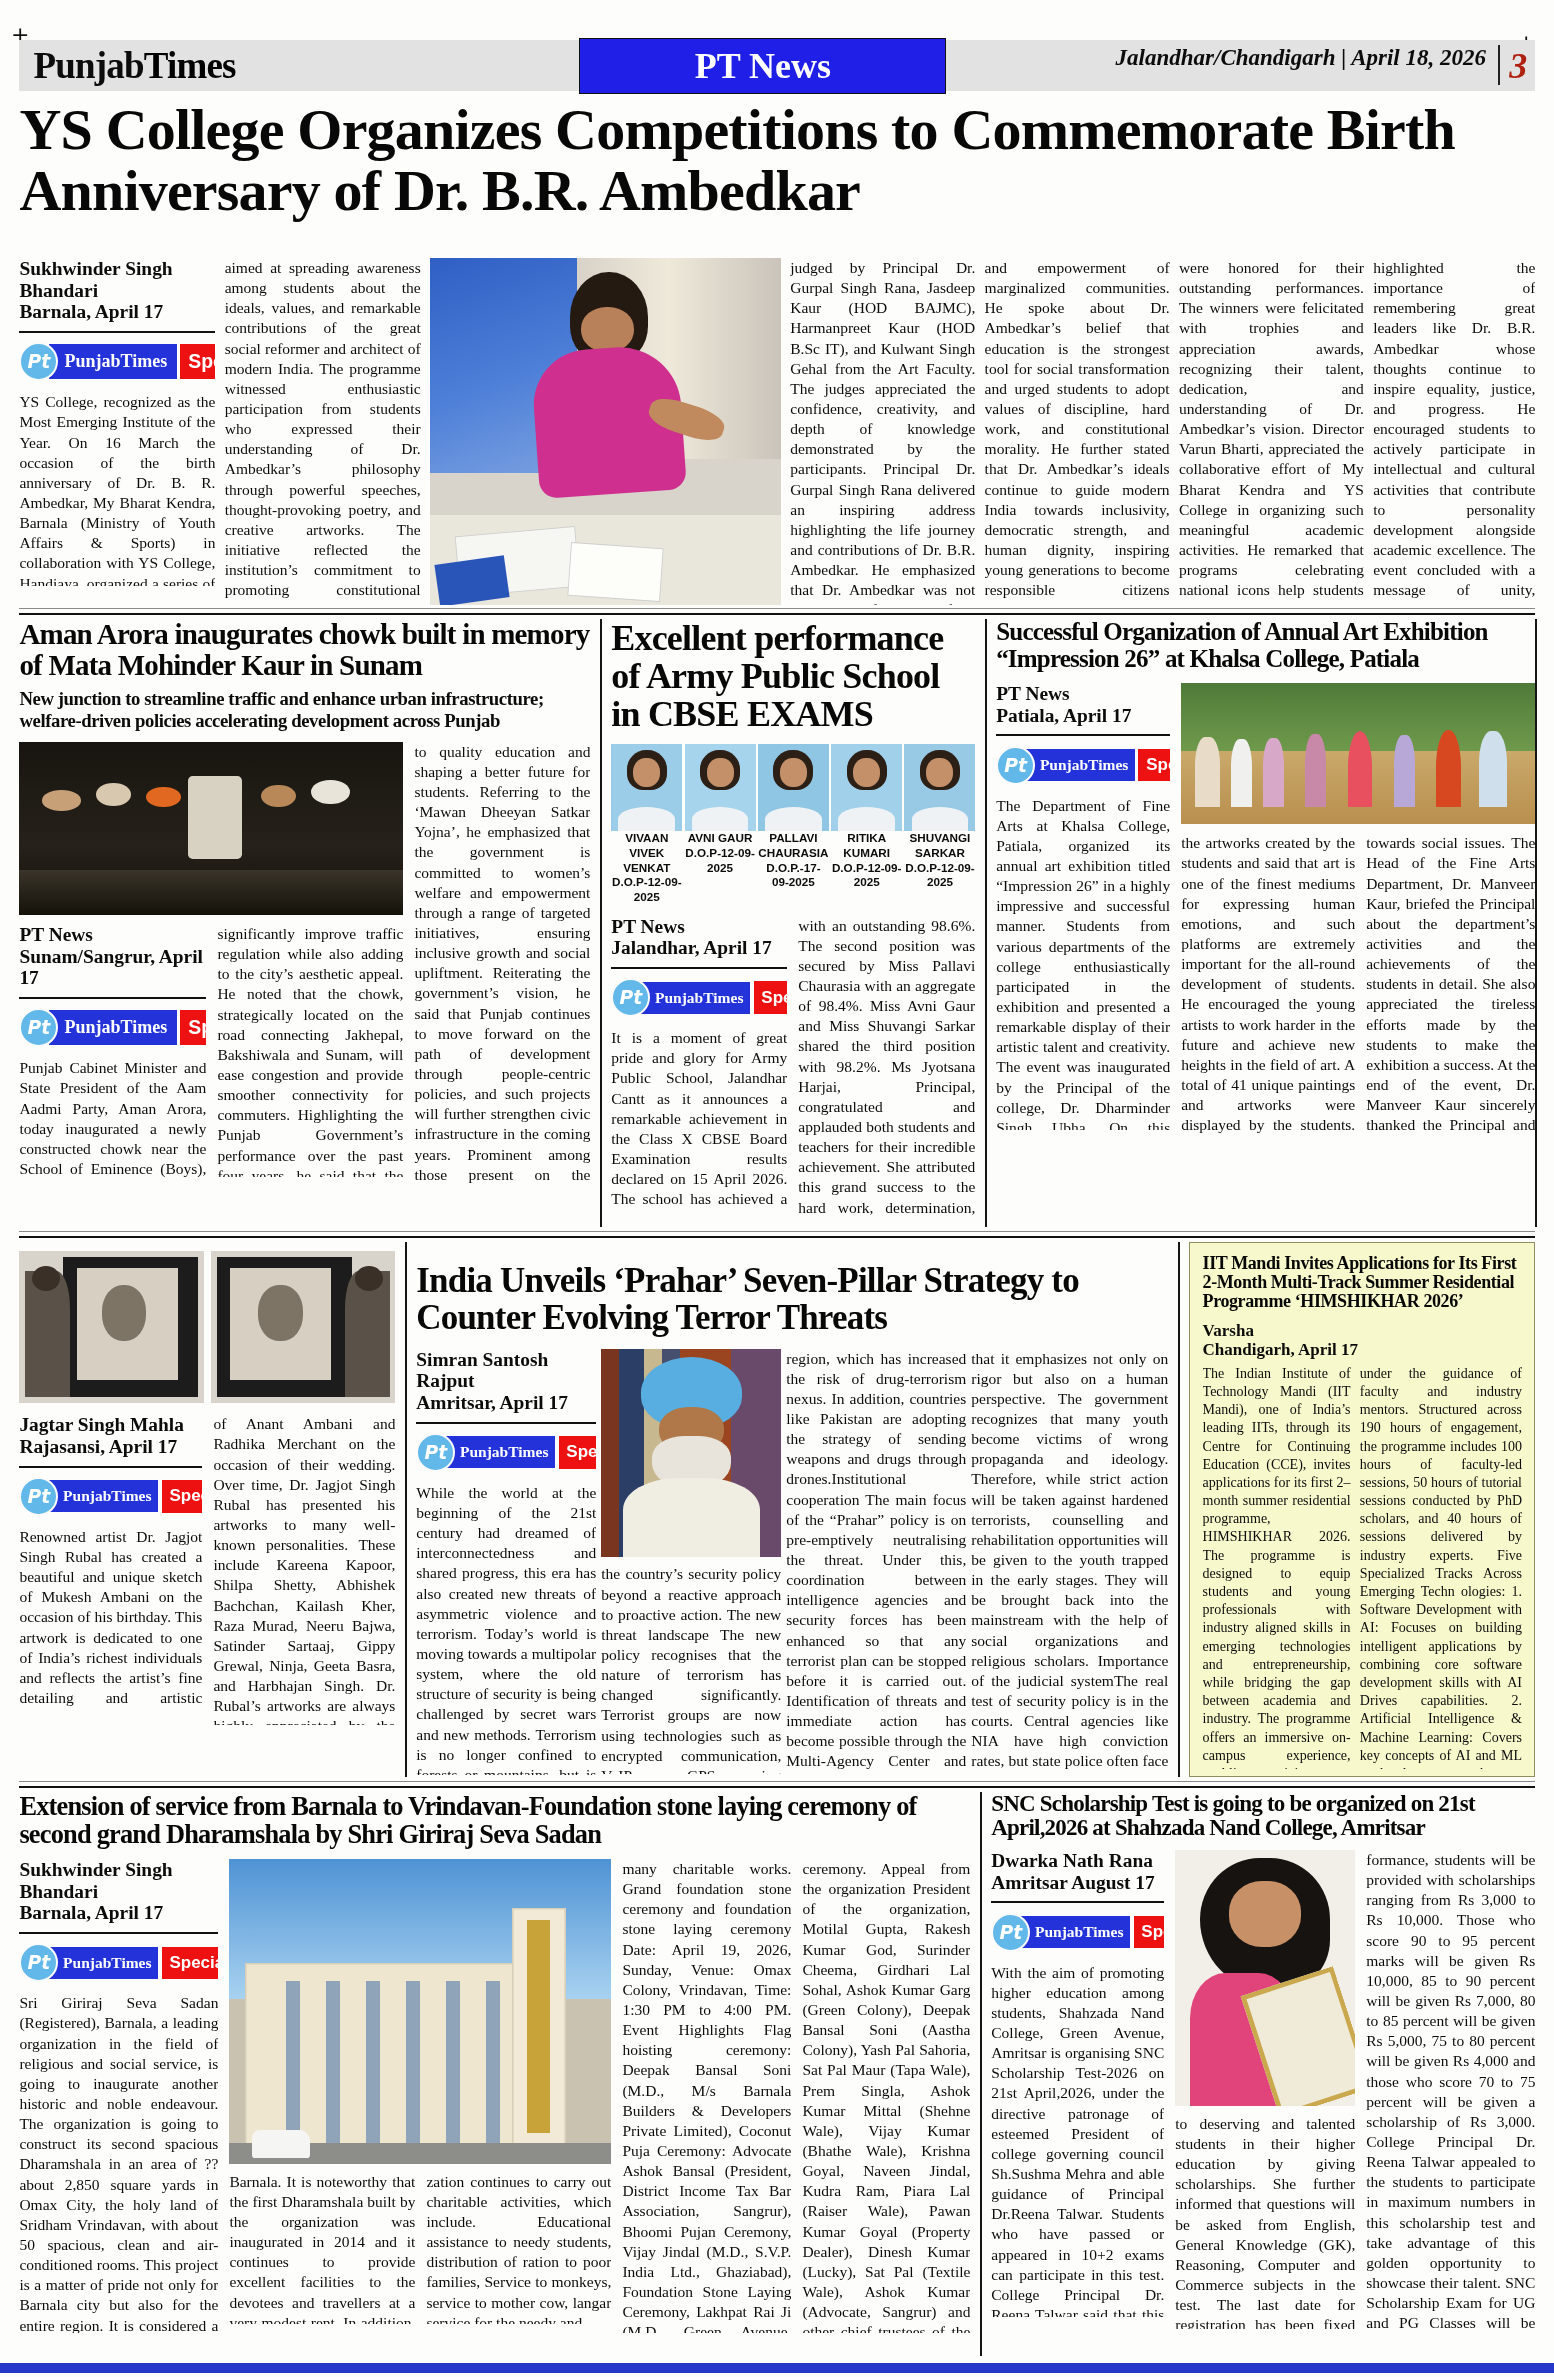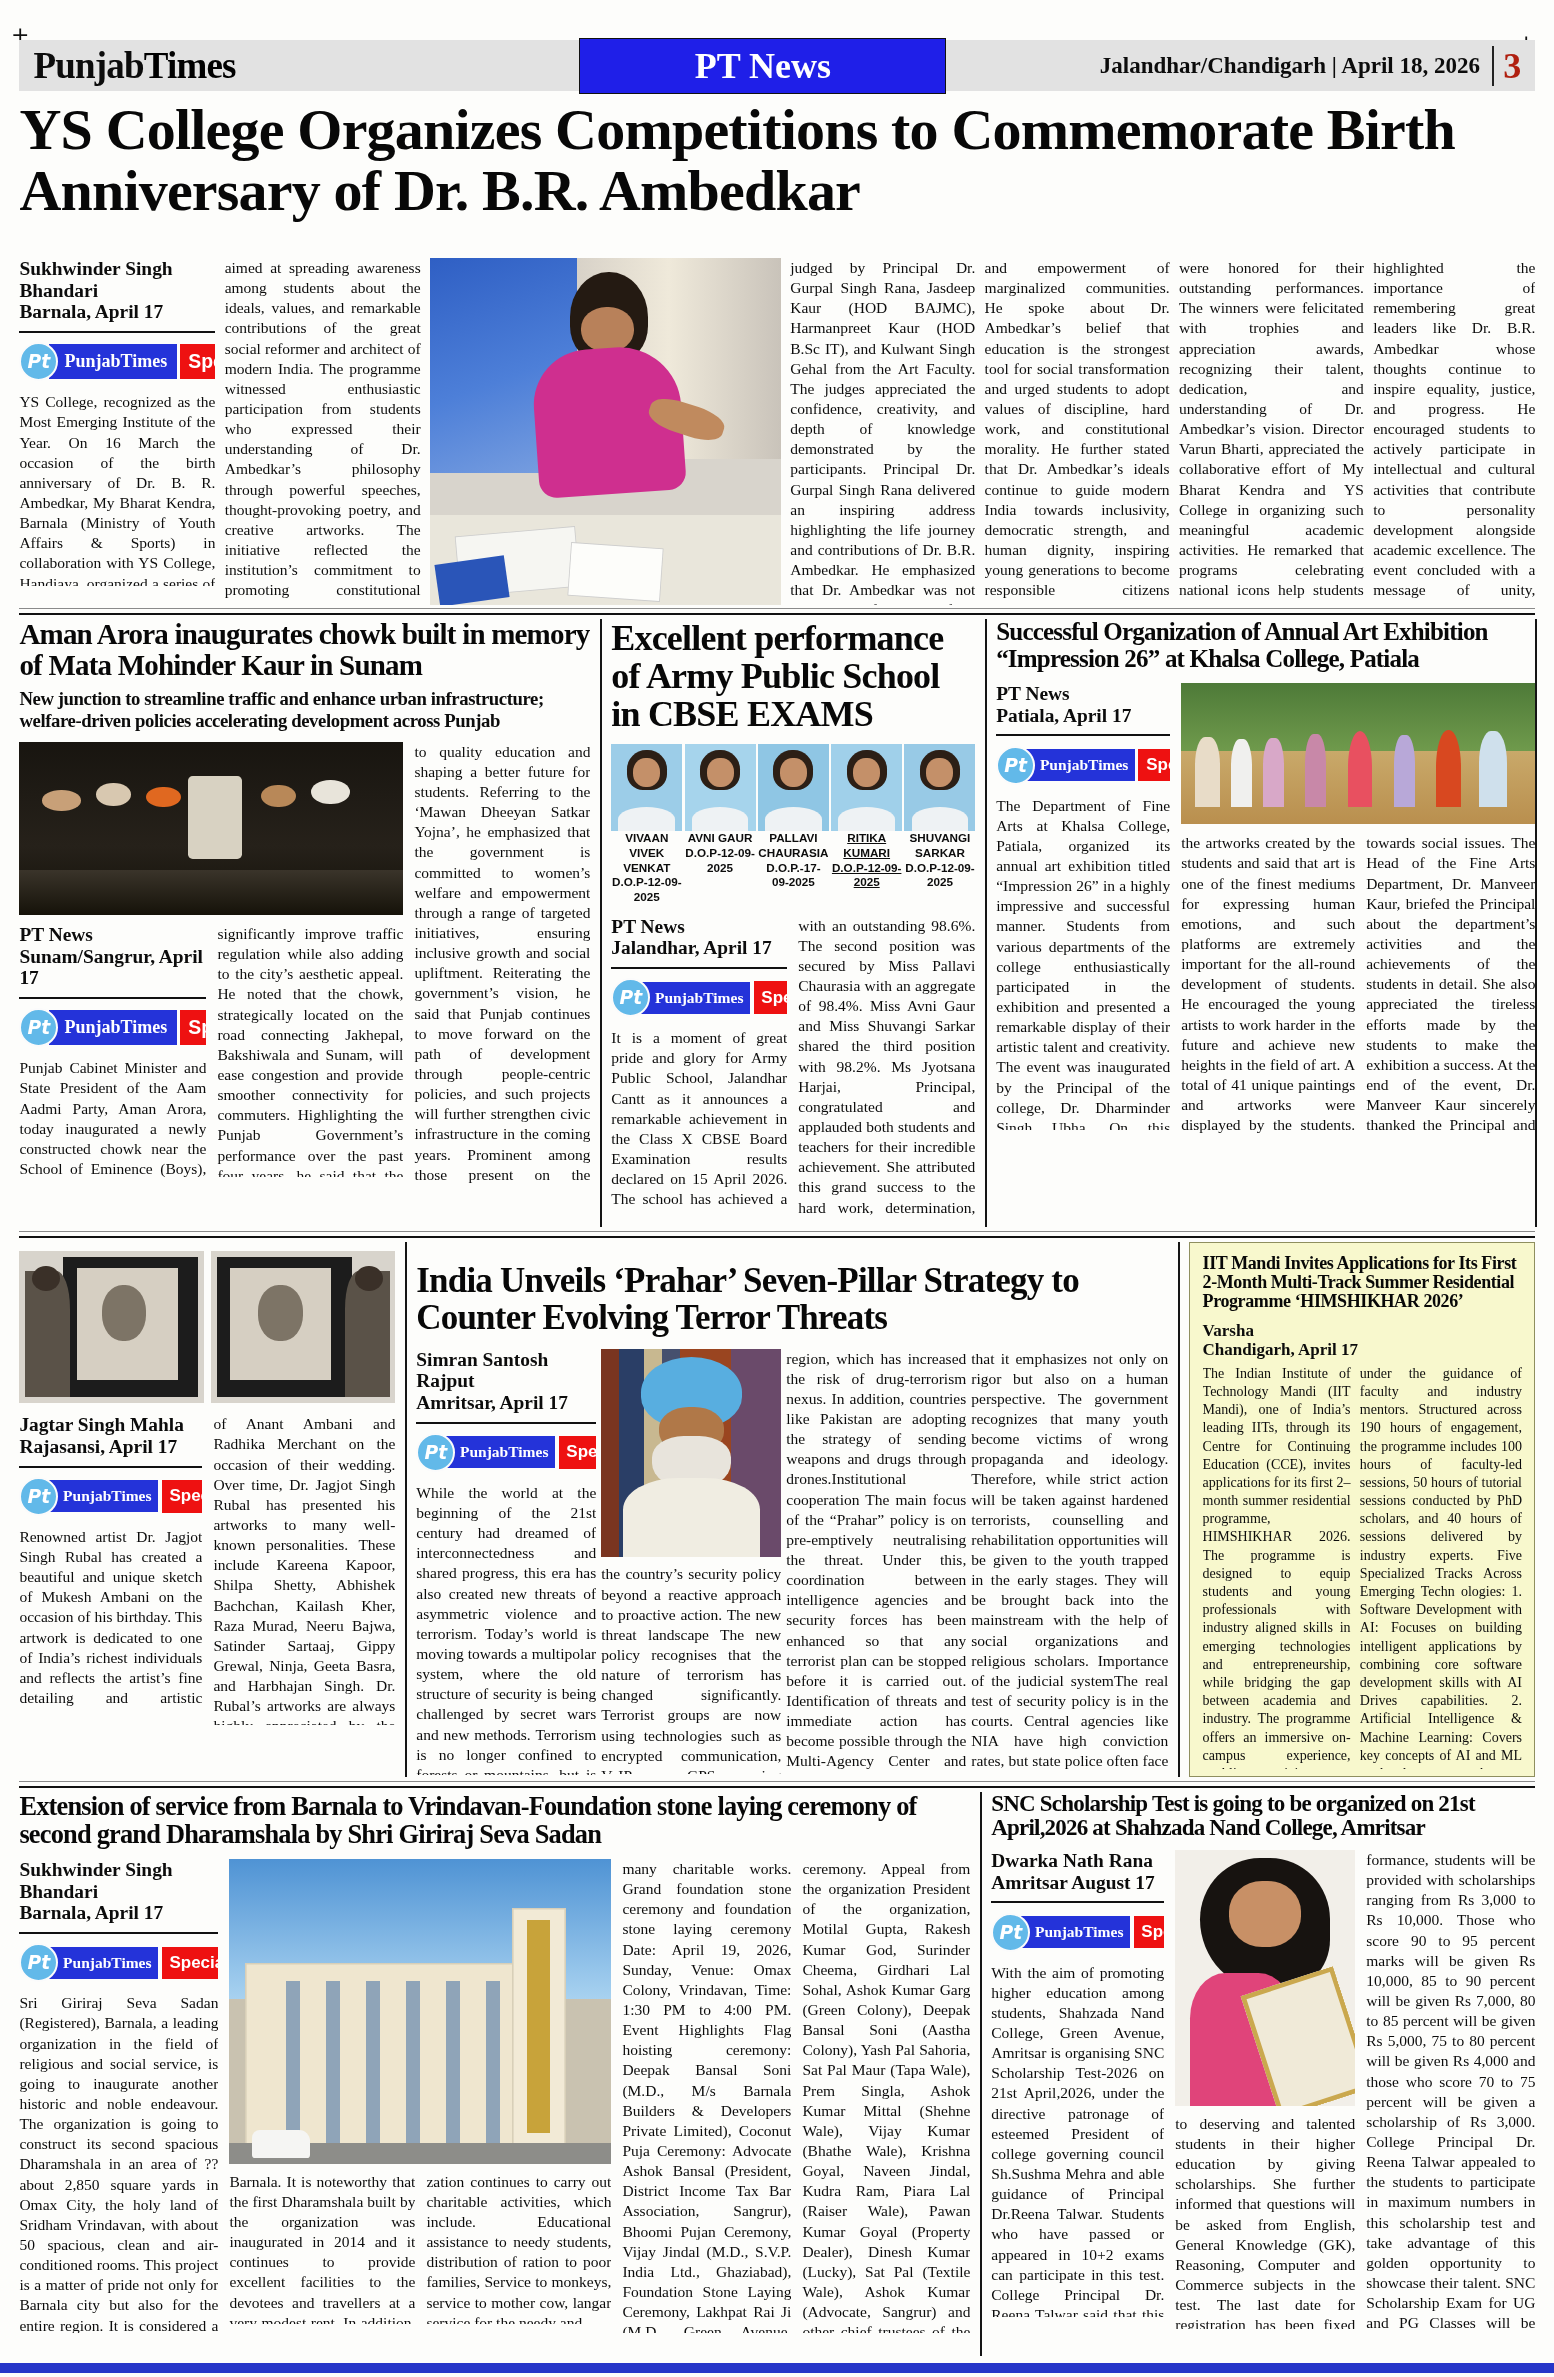--- a/index.html
+++ b/index.html
@@ -3,21 +3,21 @@
 <meta charset="utf-8">
 <style>
   html,body{margin:0;padding:0;}
   body{width:1554px;height:2377px;position:relative;background:#fdfdfb;font-family:"Liberation Serif",serif;color:#0c0c0c;}
   .L{position:absolute;}
   
   #masthead{position:absolute;left:19.4px;top:40px;width:1516px;height:51px;background:#e2e2e2;display:flex;align-items:center;}
   .brand{font-size:37px;font-weight:bold;margin-left:14px;letter-spacing:-0.8px;white-space:nowrap;}
   .brand .red{color:#000000;}
   .section-box{position:absolute;left:560px;top:-1.6px;width:365px;height:54px;background:#1f1fe8;border:1.6px solid #111;color:#fff;display:flex;align-items:center;justify-content:center;font-size:36px;font-weight:bold;}
-  .edition{position:absolute;right:11px;display:flex;align-items:center;font-weight:bold;font-size:23px;white-space:nowrap;}
+  .edition{position:absolute;right:5px;display:flex;align-items:flex-start;font-weight:bold;font-size:23px;white-space:nowrap;font-style:italic;}
   .pgdiv{width:1.6px;height:40px;background:#222;margin:0 9.3px 0 12.4px;}
   .pgnum{color:#b02010;font-size:36px;font-weight:bold;margin-right:3.1px;}
   .crop{position:absolute;font:22px "DejaVu Sans",sans-serif;color:#111;}
   
   .hrule{position:absolute;left:19.4px;width:1516px;height:3.9px;border-top:1.6px solid #8a8a8a;border-bottom:2.3px solid #111;}
   .vrule{width:2.3px;background:#151515;margin:0 9.3px;flex:none;}
   
   .hl{font-weight:bold;line-height:1.06;letter-spacing:-0.8px;color:#080808;margin:0;}
   .subhead{font-weight:bold;line-height:1.18;margin:7.8px 0 0 0;letter-spacing:-0.4px;}
   .body-text{font-size:15.5px;line-height:1.3;text-align:justify;overflow:hidden;}
@@ -156,21 +156,21 @@
         </div>
         <div style="width:71px;">
           <div class="photo" style="width:71px;height:87px;background:#8fc6e4;">
               <div class="p-hair"></div>
               <div class="p-face"></div>
               <div class="p-shirt"></div>
             </div>
           <div class="caps">PALLAVI CHAURASIA</div>
           <div class="caps">D.O.P.-17-09-2025</div>
         </div>
-        <div style="width:71px;text-decoration:underline;">
+        <div style="width:71px;">
           <div class="photo" style="width:71px;height:87px;background:#a0d0ea;">
               <div class="p-hair"></div>
               <div class="p-face"></div>
               <div class="p-shirt"></div>
             </div>
           <div class="caps">RITIKA KUMARI</div>
           <div class="caps">D.O.P-12-09-2025</div>
         </div>
         <div style="width:71px;">
           <div class="photo" style="width:71px;height:87px;background:#98cae6;">

